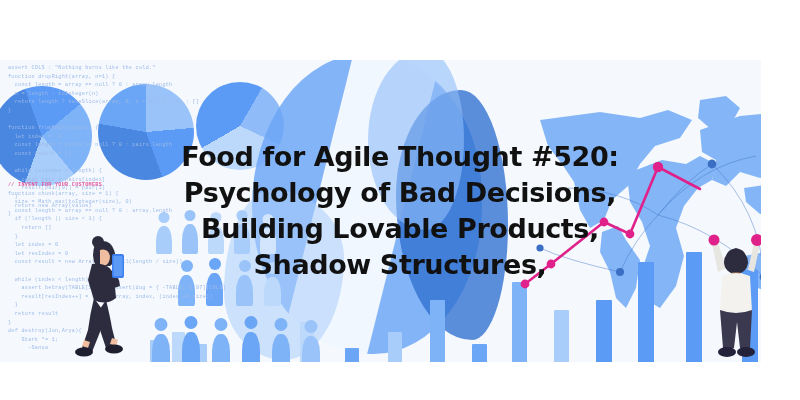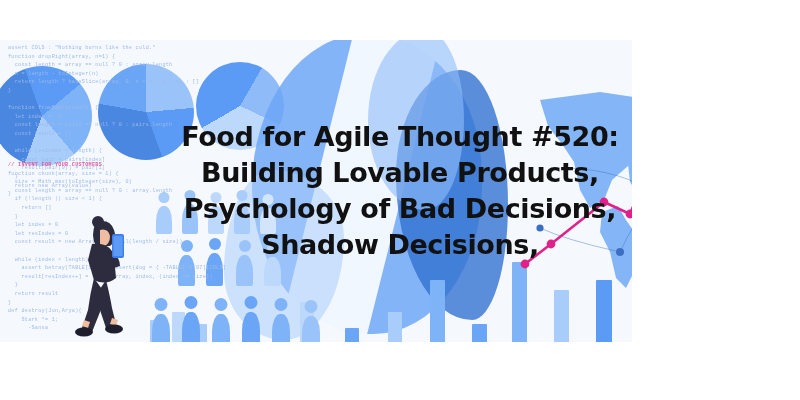--- a/index.html
+++ b/index.html
@@ -7,22 +7,22 @@
     padding: 0;
     width: 800px;
     height: 400px;
     background: #ffffff;
     font-family: "Liberation Sans", sans-serif;
     overflow: hidden;
   }
   #banner {
     position: absolute;
     left: 0;
-    top: 40px;
-    width: 632px;
+    top: 60px;
+    width: 761px;
     height: 302px;
     background: #f5f9fe;
     overflow: hidden;
   }
   .layer { position: absolute; left: 0; top: 0; width: 800px; height: 302px; }
 
   
   .codeblock {
     position: absolute;
     font-family: "Liberation Mono", monospace;
@@ -330,18 +330,18 @@
 
       <path d="M20 94 Q36 100 52 94 L50 132 L40 132 L37 106 L34 132 L23 132 Z" fill="#3a3950"></path>
 
       <ellipse cx="27" cy="136" rx="9" ry="5" fill="#23223a"></ellipse>
       <ellipse cx="46" cy="136" rx="9" ry="5" fill="#23223a"></ellipse>
     </svg>
   </div>
 
   <div id="title">
     <div class="line">Food for Agile Thought #520:</div>
+    <div class="line">Psychology of Bad Decisions,</div>
     <div class="line">Building Lovable Products,</div>
-    <div class="line">Psychology of Bad Decisions,</div>
-    <div class="line">Shadow Decisions,</div>
+    <div class="line">Shadow Structures,</div>
   </div>
 
 </div>
 
 </body></html>

